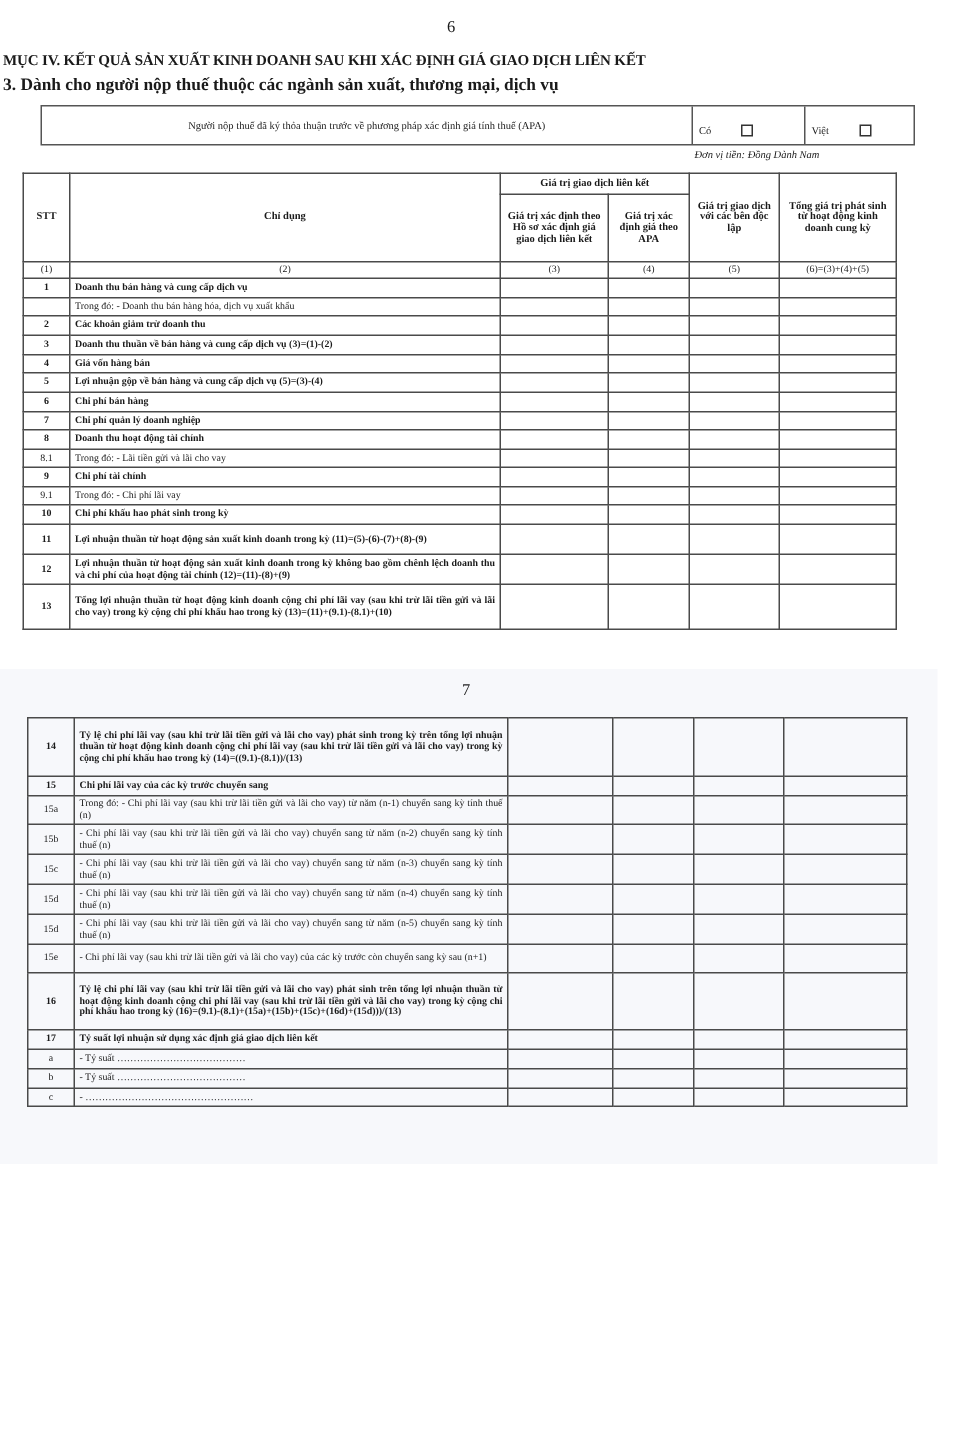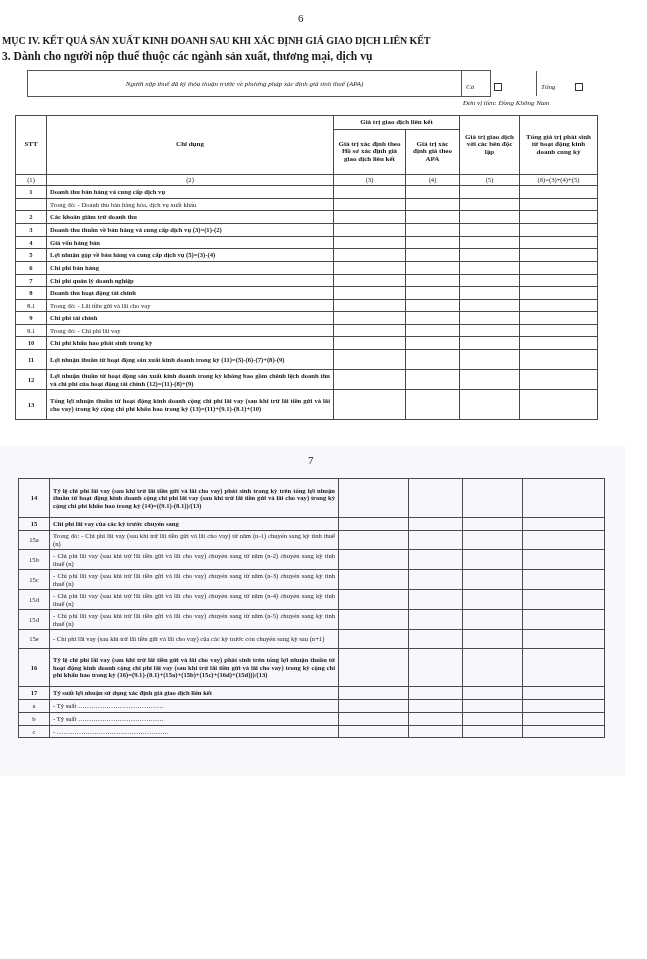--- a/index.html
+++ b/index.html
@@ -4,22 +4,22 @@
 <style>
   html, body { margin:0; padding:0; background:#ffffff; }
   body { width:647px; height:959px; position:relative; overflow:hidden;
          font-family:"Liberation Serif","DejaVu Serif",serif; color:#1a1a1a; }
   .page1 { position:absolute; left:0; top:0; width:647px; height:446px; background:#ffffff; }
   .page2 { position:absolute; left:0; top:446px; width:625px; height:330px; background:#f7f8fb; }
   .pgnum { position:absolute; font-size:11px; }
   .title { position:absolute; left:2px; font-weight:bold; white-space:nowrap; }
   .t1 { top:35px; font-size:10px; letter-spacing:-0.1px; }
   .t2 { top:50px; font-size:11.6px; }
-  .apa { position:absolute; left:27px; top:70px; width:464px; height:27px;
-         border:1px solid #555; box-sizing:border-box; display:flex; font-size:7px;font-style:italic; }
+  .apa { position:absolute; left:27px; top:70px; width:583px; height:27px;
+         border:1px solid #555; box-sizing:border-box; display:flex; font-size:7px; }
   .apa .q { flex:0 0 433px; border-right:1px solid #555; display:flex; align-items:center; justify-content:center; }
   .apa .opt { flex:0 0 75px; border-right:1px solid #555; display:flex; align-items:center; padding-left:4px; padding-top:6px; box-sizing:border-box; }
   .apa .opt:last-child { border-right:none; flex:1; }
   .box { display:inline-block; width:6px; height:6px; border:1px solid #333; margin-left:20px; }
   .unit { position:absolute; left:463px; top:99px; font-size:7px; font-style:italic; }
   table { position:absolute; border-collapse:collapse; table-layout:fixed; font-size:6.6px; }
   td, th { border:1px solid #4a4a4a; padding:0 3px; line-height:7.6px; vertical-align:middle; }
   th { font-weight:bold; text-align:center; font-size:7px; }
   td.stt { text-align:center; font-weight:bold; }
   td.stt.n { font-weight:normal; }
@@ -37,25 +37,25 @@
   <div class="title t1">MỤC IV. KẾT QUẢ SẢN XUẤT KINH DOANH SAU KHI XÁC ĐỊNH GIÁ GIAO DỊCH LIÊN KẾT</div>
   <div class="title t2">3. Dành cho người nộp thuế thuộc các ngành sản xuất, thương mại, dịch vụ</div>
 
   <div class="apa">
     <div class="q">Người nộp thuế đã ký thỏa thuận trước về phương pháp xác định giá tính thuế (APA)</div>
     <div class="opt">
       <span>Có</span>
       <span class="box"></span>
     </div>
     <div class="opt">
-      <span>Tổng</span>
+      <span>Việt</span>
       <span class="box"></span>
     </div>
   </div>
-  <div class="unit">Đơn vị tiền: Đồng Không Nam</div>
+  <div class="unit">Đơn vị tiền: Đồng Dành Nam</div>
 
   <table class="tbl1">
     <colgroup>
       <col style="width:31px">
         <col style="width:287px">
         <col style="width:72px">
         <col style="width:54px">
         <col style="width:60px">
         <col style="width:78px">
     </colgroup>

